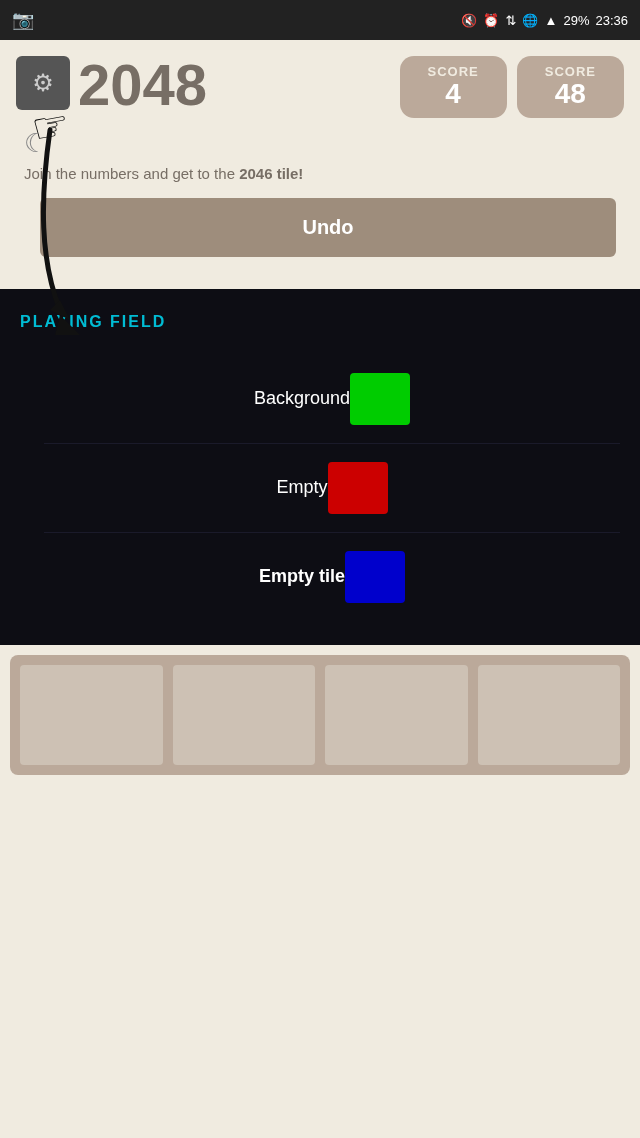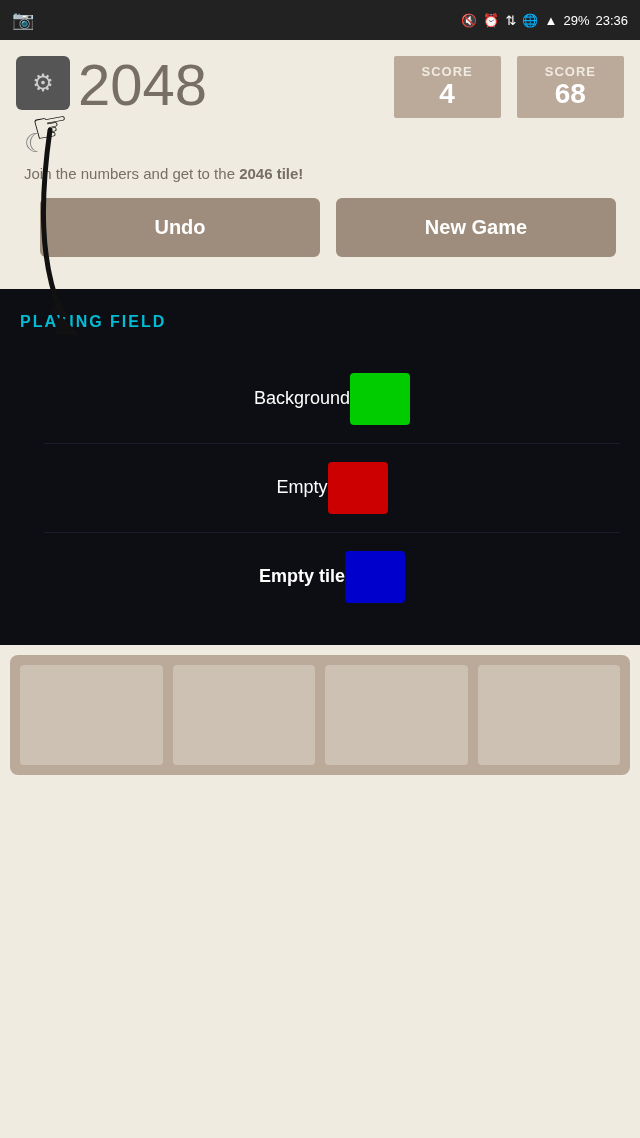--- a/index.html
+++ b/index.html
@@ -68,40 +68,39 @@
       flex-shrink: 0;
     }
     .gear-icon {
       font-size: 24px;
       color: #ccc;
     }
 
     
     .title-2048 {
       font-size: 58px;
-      font-weight: normal;
+      font-weight: bold;
       color: #776e65;
       margin-left: 8px;
       line-height: 1;
       flex: 1;
     }
 
     
     .score-boxes {
       display: flex;
       gap: 10px;
       flex-shrink: 0;
     }
     .score-box {
       background: #bba99a;
-      border-radius: 2px;
+      border-radius: 14px;
       padding: 8px 28px;
       text-align: center;
       min-width: 90px;
-      margin-left: 6px;
     }
     .score-label {
       font-size: 13px;
       color: #f0ebe0;
       font-weight: bold;
       letter-spacing: 1px;
     }
     .score-value {
       font-size: 28px;
       font-weight: bold;
@@ -257,42 +256,41 @@
 
     <div class="title-2048">2048</div>
 
     <div class="score-boxes">
       <div class="score-box">
         <div class="score-label">SCORE</div>
         <div class="score-value">4</div>
       </div>
       <div class="score-box">
         <div class="score-label">SCORE</div>
-        <div class="score-value">68</div>
+        <div class="score-value">48</div>
       </div>
     </div>
   </div>
 
   <svg class="arrow-svg" width="80" height="220" viewBox="0 0 80 220">
     <path d="M 20 10 C 10 80, 10 140, 30 190" stroke="#111" stroke-width="5" fill="none" stroke-linecap="round"></path>
     <polygon points="20,190 40,200 30,180" fill="#111"></polygon>
     <polygon points="30,195 50,215 25,215" fill="#111"></polygon>
   </svg>
 
   <div class="moon-row">
     <span class="moon-icon">☾</span>
   </div>
 
   <div class="description">
     <span>Join the numbers and get to the </span><strong>2046 tile!</strong>
   </div>
 
   <div class="buttons-row">
     <button class="btn-undo">Undo</button>
-    <button class="btn-newgame">New Game</button>
   </div>
 </div>
 
 <div class="settings-panel">
 
   <div class="section-title">PLAYING FIELD</div>
 
   <div class="settings-item">
     <span class="settings-item-label">Background</span>
     <div class="color-swatch" style="background: #00cc00;"></div>

